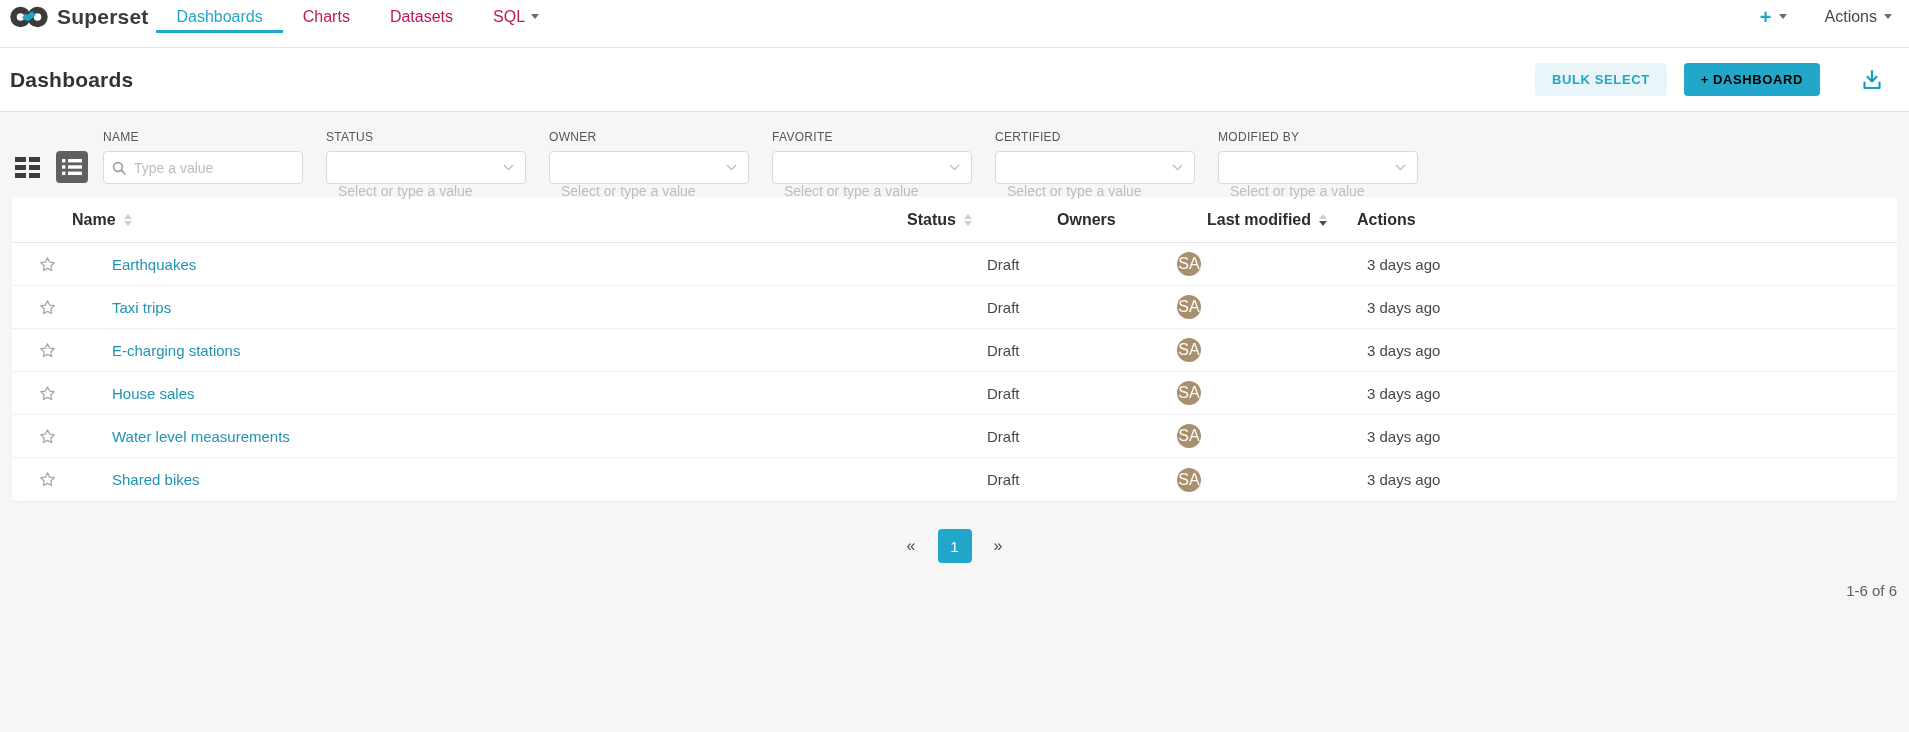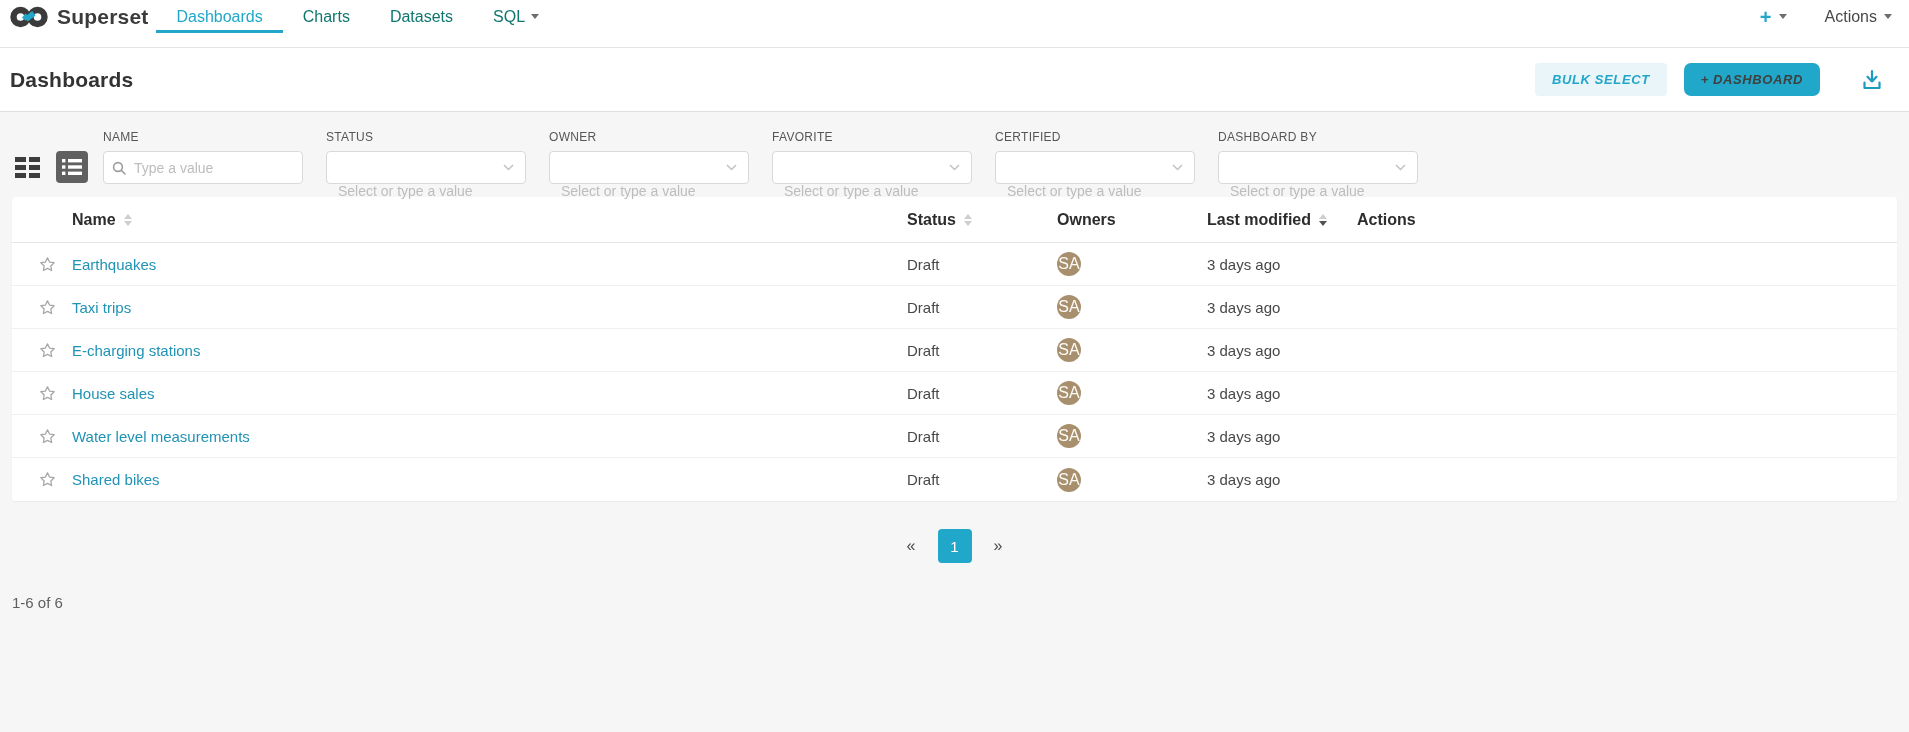--- a/index.html
+++ b/index.html
@@ -20,21 +20,21 @@
   
   .navbar{
     height:48px;background:#fff;border-bottom:1px solid #e4e4e4;
     display:flex;align-items:stretch;padding:0 17px 14px 10px;
   }
   .brand{display:flex;align-items:center;gap:9px;margin-right:8px;cursor:pointer;}
   .brand-word{font-size:21px;font-weight:bold;color:#3b3b3b;letter-spacing:.2px;}
   .nav-items{display:flex;align-items:stretch;}
   .nav-item{
     display:flex;align-items:center;gap:6px;padding:0 20px;font-size:16px;
-    color:#0f766e;cursor:pointer;position:relative;
+    color:#be185d;cursor:pointer;position:relative;
   }
   .nav-item.active{color:var(--accent);}
   .nav-item.active::after{
     content:"";position:absolute;left:0;right:0;bottom:0;height:3px;background:var(--accent);
   }
   .caret{
     width:0;height:0;border-left:4px solid transparent;border-right:4px solid transparent;
     border-top:5px solid #6d6d6d;display:inline-block;
   }
   .nav-right{margin-left:auto;display:flex;align-items:center;gap:38px;}
@@ -43,24 +43,24 @@
   .nav-settings{display:flex;align-items:center;gap:7px;font-size:16px;color:#484848;cursor:pointer;}
   
   .subheader{
     height:64px;background:#fff;border-bottom:1px solid #e0e0e0;
     display:flex;align-items:center;padding:0 22px 0 10px;
   }
   .page-title{font-size:21px;font-weight:bold;color:#333;margin:0;letter-spacing:.2px;}
   .subheader-actions{margin-left:auto;display:flex;align-items:center;gap:17px;}
   .btn{
     border:none;border-radius:4px;height:33px;padding:0 17px;
-    font-family:inherit;font-size:13px;font-weight:bold;letter-spacing:.6px;cursor:pointer;font-style:italic;
+    font-family:inherit;font-size:13px;font-weight:bold;letter-spacing:.6px;cursor:pointer;
   }
   .btn-secondary{background:#e9f5f9;color:var(--accent);}
-  .btn-primary{background:var(--accent);color:#404040;border-radius:7px;}
+  .btn-primary{background:var(--accent);color:#000000;}
   .import-btn{
     background:none;border:none;cursor:pointer;padding:2px;margin-left:20px;
     display:flex;align-items:center;
   }
   
   .content{padding:18px 12px 0 12px;}
   .filterbar{display:flex;align-items:flex-end;margin-bottom:13px;}
   .view-toggles{display:flex;align-items:center;gap:12px;margin-right:15px;margin-bottom:1px;}
   .toggle-btn{
     width:32px;height:32px;border:none;background:transparent;border-radius:4px;
@@ -92,21 +92,21 @@
   .th{
     font-size:16px;font-weight:bold;color:#2d2d2d;display:flex;align-items:center;
     padding-left:12px;cursor:pointer;
   }
   .th.name-col{padding-left:0;}
   .th.static{cursor:default;}
   .sorter{display:inline-flex;flex-direction:column;gap:2px;margin-left:8px;}
   .tri-up{width:0;height:0;border-left:4px solid transparent;border-right:4px solid transparent;border-bottom:5px solid #cfcfcf;}
   .tri-down{width:0;height:0;border-left:4px solid transparent;border-right:4px solid transparent;border-top:5px solid #cfcfcf;}
   .sorter.desc .tri-down{border-top-color:#515151;}
-  .trow{height:43px;border-bottom:1px solid #efefef;font-size:15px;color:#484848;background:#fff;}
+  .trow{height:43px;border-bottom:1px solid #efefef;font-size:15px;color:#484848;background:#fff;gap:40px;}
   .trow:last-child{border-bottom:none;}
   .cell{padding-left:12px;display:flex;align-items:center;}
   .star-cell{justify-content:center;padding-left:10px;}
   .name-cell{padding-left:0;}
   .star-btn{background:none;border:none;cursor:pointer;padding:0;display:flex;align-items:center;}
   .row-link{color:var(--link);text-decoration:none;font-size:15px;}
   .avatar{
     width:24px;height:24px;border-radius:50%;background:var(--avatar-bg);
     color:#fdfbf7;font-size:16px;display:flex;align-items:center;justify-content:center;
     letter-spacing:.2px;
@@ -114,21 +114,21 @@
   
   .pagination{margin-top:28px;display:flex;align-items:center;justify-content:center;gap:14px;}
   .page-arrow{
     background:none;border:none;cursor:pointer;font-size:16px;color:#4a4a4a;
     font-family:inherit;padding:4px 8px;
   }
   .page-num{
     width:34px;height:34px;border:none;border-radius:4px;background:var(--accent);color:#fff;
     font-size:15px;font-family:inherit;cursor:pointer;display:flex;align-items:center;justify-content:center;
   }
-  .page-summary{margin-top:31px;text-align:left;font-size:15px;color:#5f5f5f;}
+  .page-summary{margin-top:19px;text-align:right;font-size:15px;color:#5f5f5f;}
 </style>
 </head>
 <body>
 
 <header class="navbar">
   <div class="brand">
     <span style="display:flex;">
       <svg width="38" height="26" viewBox="0 0 38 26">
         <circle cx="10.5" cy="13" r="7" fill="none" stroke="#3b3b3b" stroke-width="6.4"></circle>
         <circle cx="27.5" cy="13" r="7" fill="none" stroke="#3b3b3b" stroke-width="6.4"></circle>
@@ -271,21 +271,21 @@
         <span class="select-text">Select or type a value</span>
         <span style="display:flex;">
           <svg width="11" height="7" viewBox="0 0 11 7" fill="none" stroke="#c2c2c2" stroke-width="1.5">
               <path d="M1 1 L5.5 5.5 L10 1"></path>
             </svg>
         </span>
       </div>
     </div>
 
     <div class="filter">
-      <div class="filter-label">DASHBOARD BY</div>
+      <div class="filter-label">MODIFIED BY</div>
       <div class="filter-control">
         <span class="select-text">Select or type a value</span>
         <span style="display:flex;">
           <svg width="11" height="7" viewBox="0 0 11 7" fill="none" stroke="#c2c2c2" stroke-width="1.5">
               <path d="M1 1 L5.5 5.5 L10 1"></path>
             </svg>
         </span>
       </div>
     </div>
   </div>

